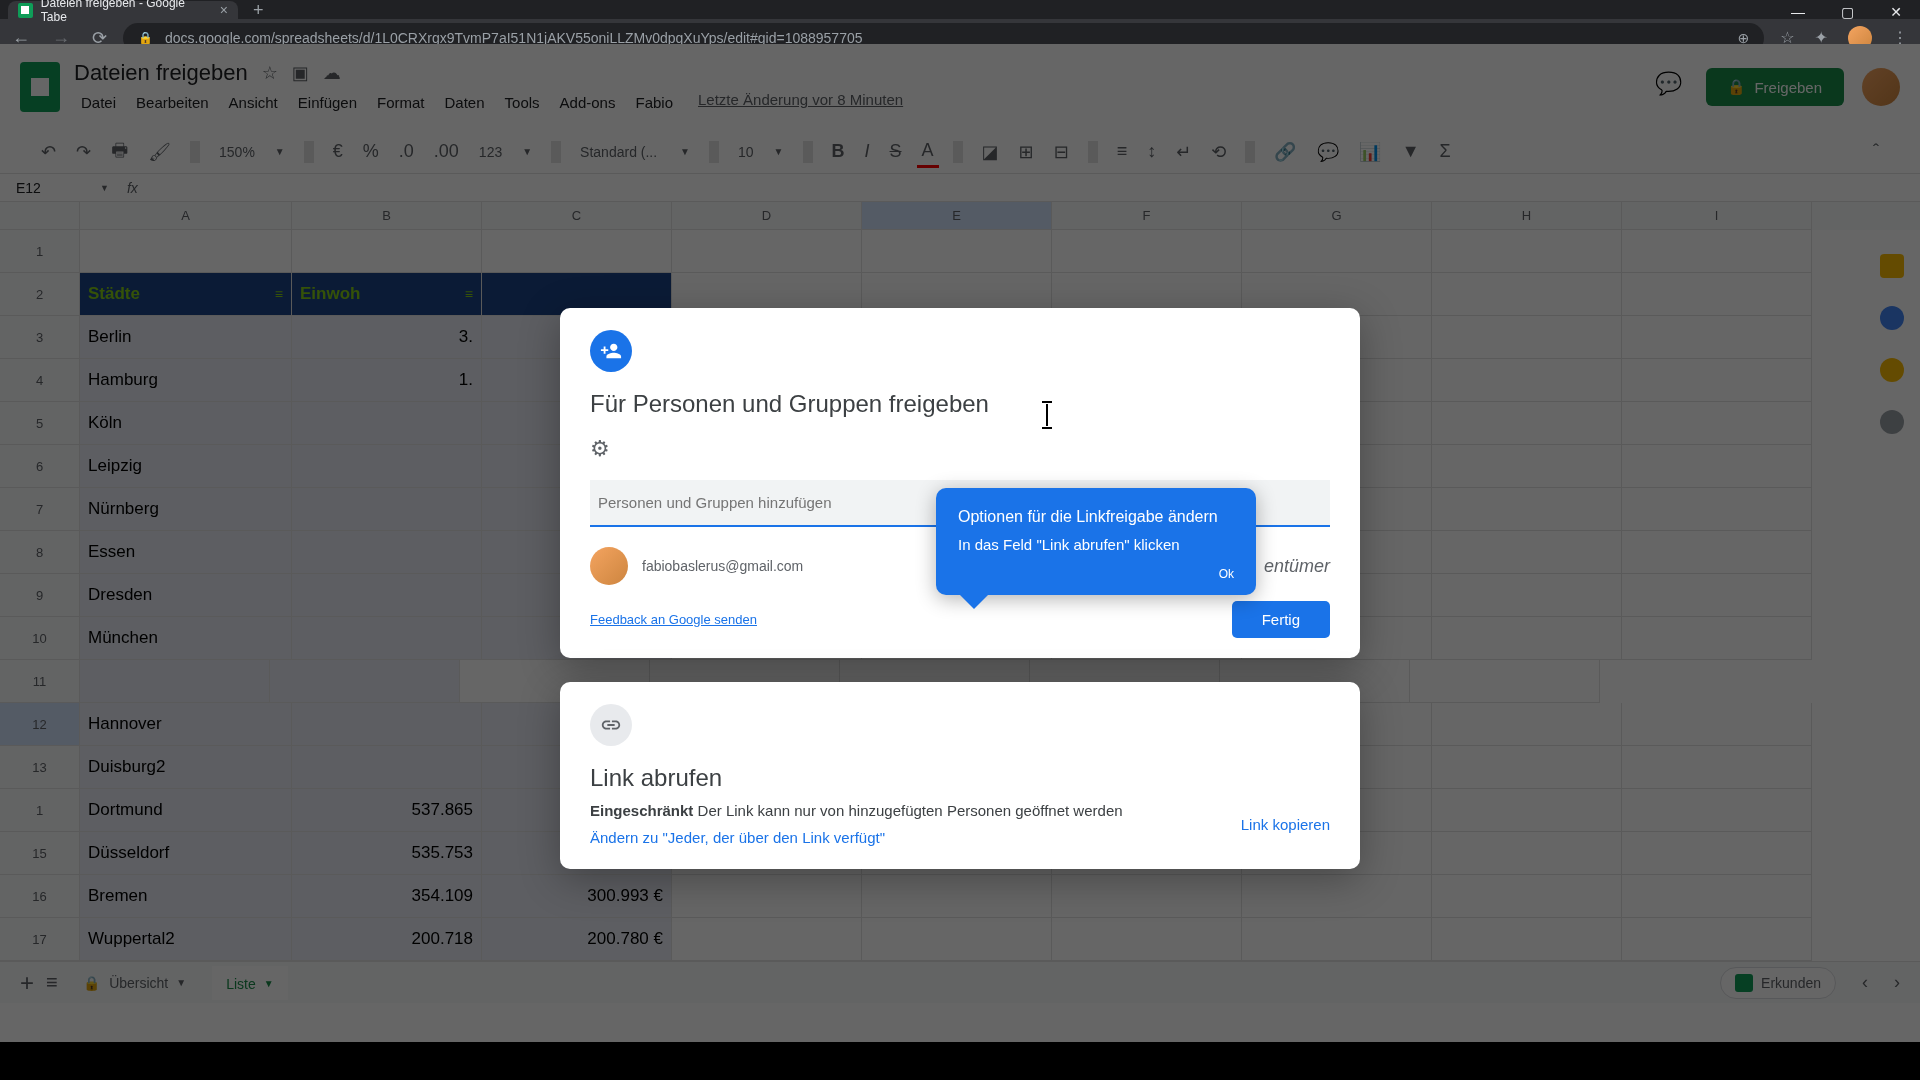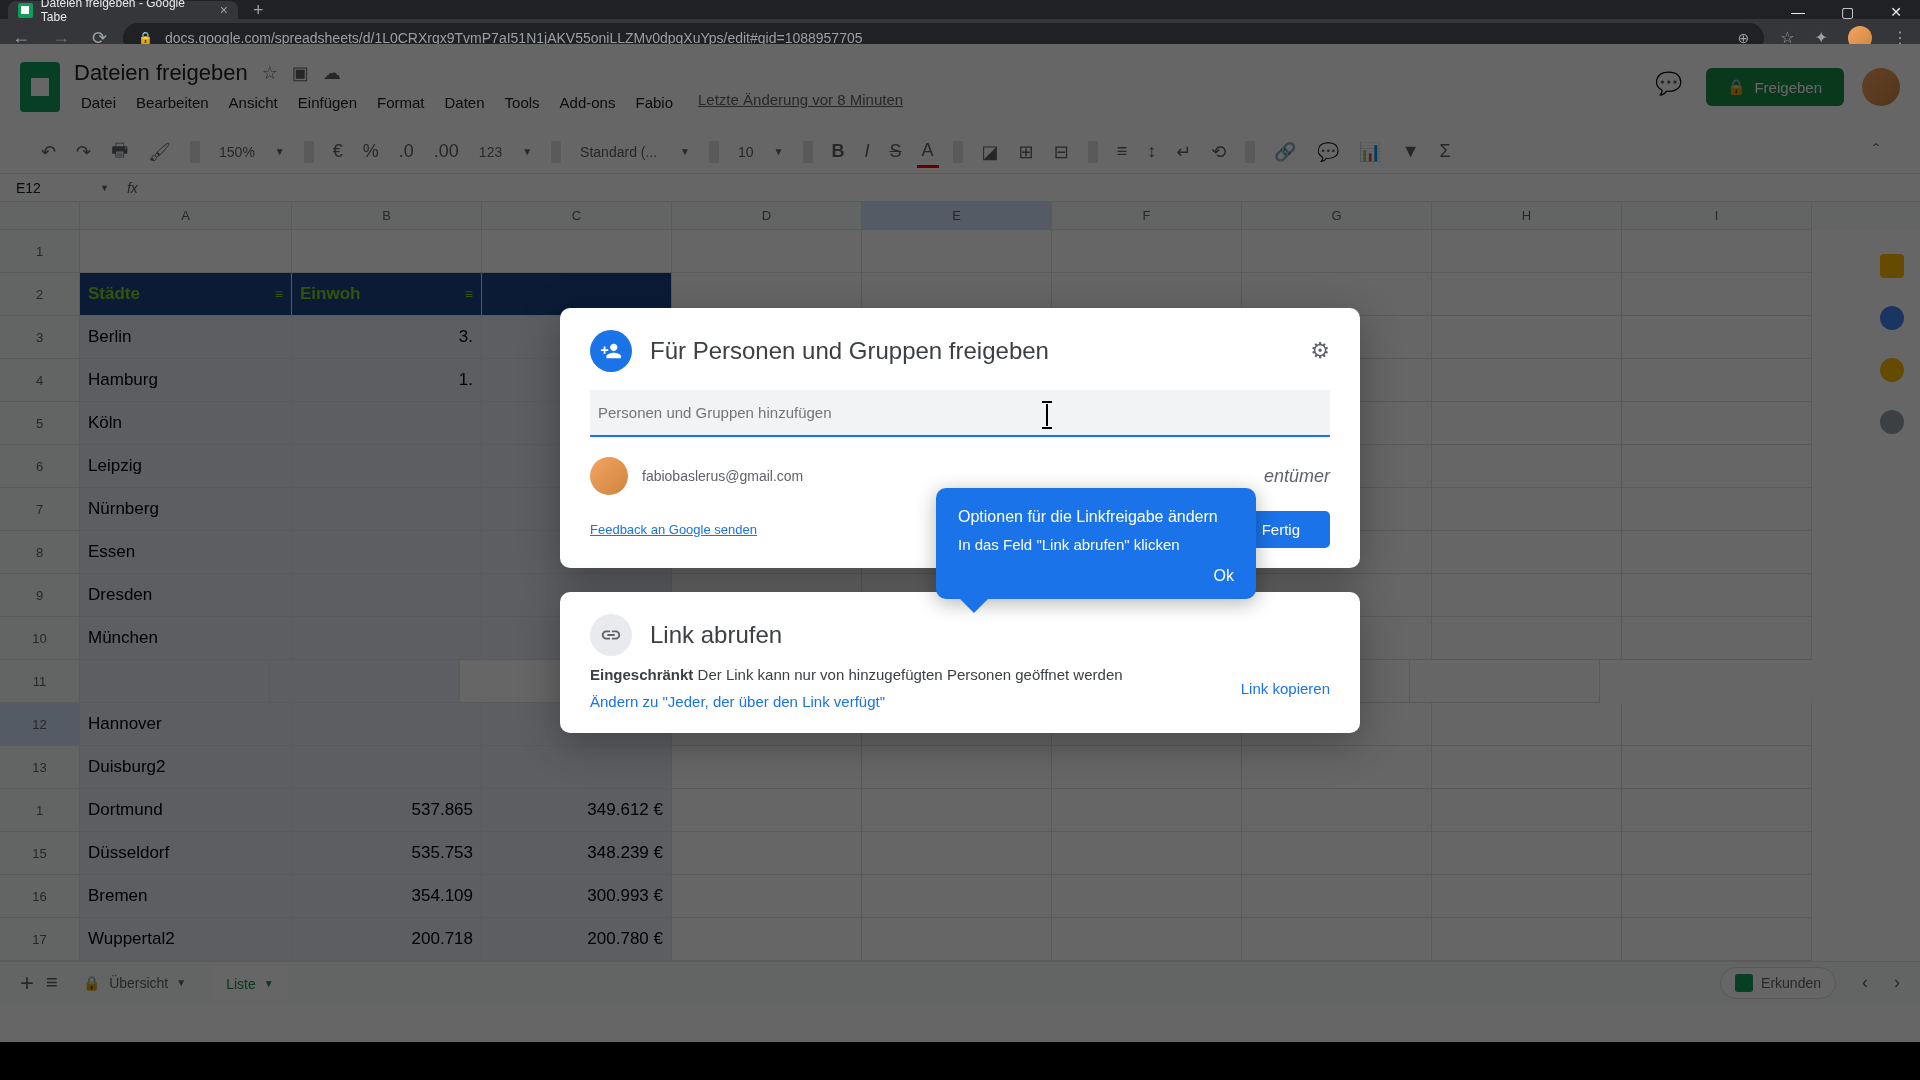--- a/index.html
+++ b/index.html
@@ -76,21 +76,21 @@
 .explore-btn { margin-left: auto; background: white; padding: 6px 14px; border-radius: 20px; display: flex; gap: 8px; align-items: center; border:1px solid #dadce0;}
 .explore-ic { width:18px; height:18px; background:#0f9d58; border-radius:3px;}
 .next-sheet { font-size: 18px; margin-left: 14px; }
 
 .side-panel { position: absolute; right: 0; top: 200px; width: 56px; display: flex; flex-direction: column; gap: 28px; align-items: center; padding-top: 10px; }
 .side-icon { width: 24px; height: 24px; border-radius: 4px; }
 
 
 .dialog-container { position: absolute; top: 308px; left: 560px; z-index: 20; }
 .dialog { background: white; border-radius: 10px; width: 800px; box-shadow: 0 10px 40px rgba(0,0,0,0.3); margin-bottom: 24px; padding: 22px 30px 20px; }
-.dialog-header { display: flex; align-items: center; gap: 18px; margin-bottom: 18px; }
+.dialog-header { display: flex; gap: 18px; margin-bottom: 18px; flex-direction: column; }
 .dialog-icon { width: 42px; height: 42px; border-radius: 50%; background: #1a73e8; display: flex; align-items: center; justify-content: center; color: white; }
 .dialog-icon svg { width: 22px; height: 22px; fill: white; }
 .dialog-title { font-size: 24px; color: #3c4043; flex: 1; }
 .gear { color: #5f6368; font-size: 22px; }
 .add-people-input { width: 100%; border: none; border-bottom: 2px solid #1a73e8; padding: 14px 8px; font-size: 15px; color: #5f6368; background: #f1f3f4; outline: none; margin-bottom: 14px; }
 .person-row { display: flex; align-items: center; gap: 14px; padding: 6px 0; }
 .person-avatar { width: 38px; height: 38px; border-radius: 50%; background: linear-gradient(135deg, #f4a460, #cd853f); }
 .person-info { flex: 1; }
 .person-name { font-size: 15px; font-weight: 500; color: #3c4043; }
 .person-email { font-size: 14px; color: #5f6368; }
@@ -105,21 +105,21 @@
 .link-status { flex: 1; font-size: 15px; color: #3c4043; line-height: 1.5; }
 .link-status b { font-weight: bold; }
 .change-link { color: #1a73e8; font-size: 15px; display: inline-block; margin-top: 4px; }
 .copy-link { color: #1a73e8; font-size: 15px; font-weight: 500; align-self: center; }
 
 
 .tooltip { position: absolute; top: 488px; left: 936px; z-index: 30; background: #1a73e8; color: white; border-radius: 10px; padding: 18px 22px 14px; width: 320px; box-shadow: 0 4px 20px rgba(0,0,0,0.3); }
 .tooltip::after { content: ''; position: absolute; bottom: -14px; left: 24px; border: 14px solid transparent; border-top-color: #1a73e8; border-bottom: none; }
 .tooltip-title { font-size: 16px; font-weight: 500; margin-bottom: 8px; line-height: 1.4; }
 .tooltip-body { font-size: 15px; margin-bottom: 14px; }
-.tooltip-ok { text-align: right; font-size: 16px; font-weight: 500; }
+.tooltip-ok { text-align: right; font-size: 12px; font-weight: 500; }
 
 .cursor-caret { position: absolute; top: 404px; left: 1046px; z-index: 25; width: 2px; height: 22px; background: #000; }
 .cursor-caret::before { content:''; position:absolute; top:-3px; left:-4px; width:10px; height:2px; background:#000;}
 .cursor-caret::after { content:''; position:absolute; bottom:-3px; left:-4px; width:10px; height:2px; background:#000;}
 </style>
 </head>
 <body>
 
 <div class="browser-chrome">
   <div class="tab-bar">

